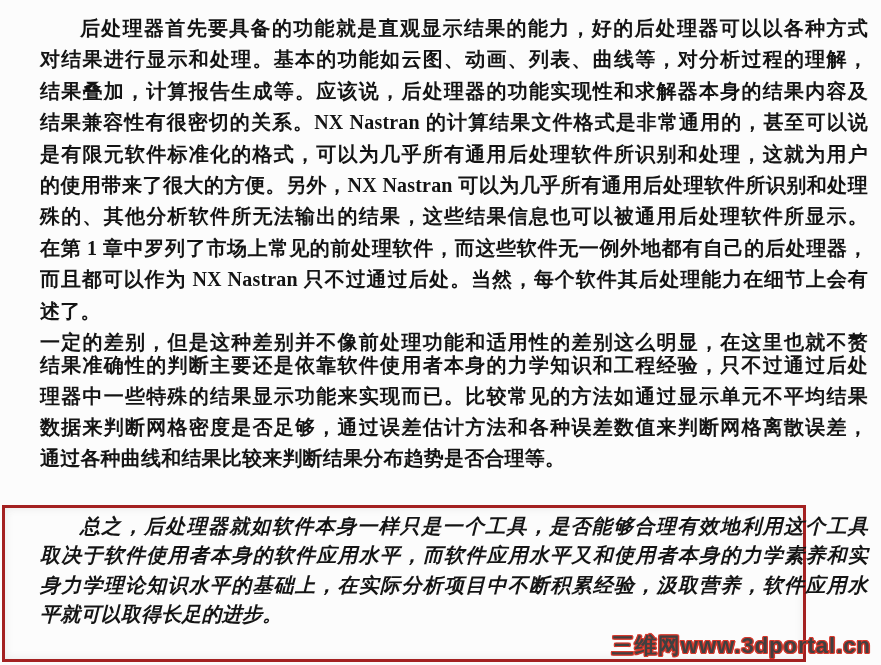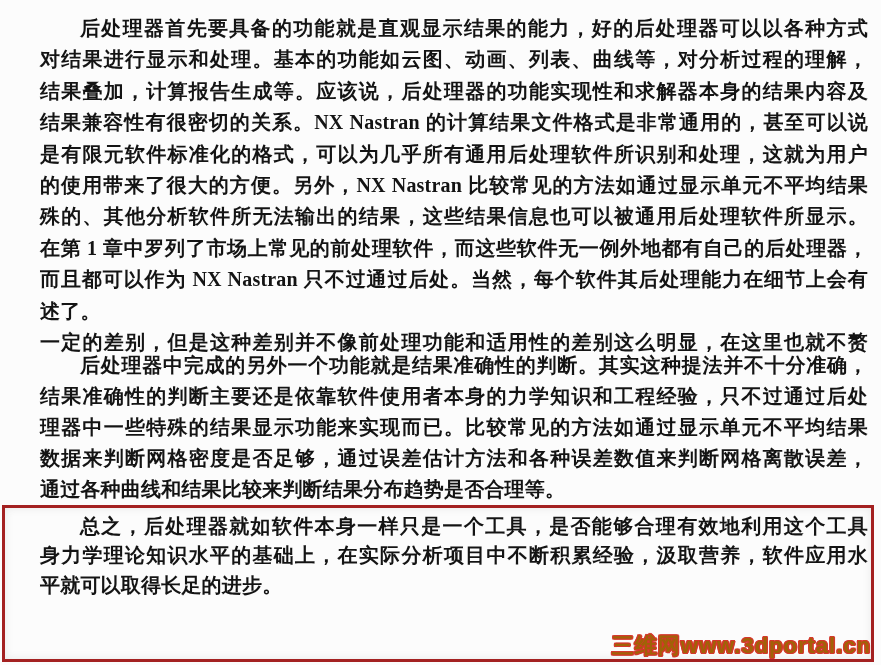--- a/index.html
+++ b/index.html
@@ -27,42 +27,43 @@
   .p2 { top: 350px; line-height: 31px; }
 
   .line { text-align: justify; text-align-last: justify; }
   .line.first { padding-left: 40px; }
   .line.plast { text-align-last: left; }
 
   .redbox {
     position: absolute;
     left: 2px;
     top: 505px;
-    width: 872px;
+    width: 804px;
     height: 157px;
     box-sizing: border-box;
     border: 3px solid var(--box-border, #a42121);
     background: transparent;
     box-shadow: inset 0 0 8px rgba(60,60,60,0.10);
+    font-style: italic;
   }
   .redbox .para.p3 {
     left: 35px;
     top: 4px;
     line-height: 29.4px;
   }
 
   .watermark {
     position: absolute;
     right: 10px;
     bottom: 4px;
     font-family: "Liberation Sans", sans-serif;
     font-size: 22px;
     font-weight: bold;
     letter-spacing: 1px;
-    color: #a16207;
+    color: #404040;
     text-shadow:
       -1.4px 0 0 var(--watermark-red, #d5382c),
        1.4px 0 0 var(--watermark-red, #d5382c),
        0 -1.4px 0 var(--watermark-red, #d5382c),
        0  1.4px 0 var(--watermark-red, #d5382c),
       -1px -1px 0 var(--watermark-red, #d5382c),
        1px -1px 0 var(--watermark-red, #d5382c),
       -1px  1px 0 var(--watermark-red, #d5382c),
        1px  1px 0 var(--watermark-red, #d5382c);
     white-space: nowrap;
@@ -72,39 +73,39 @@
 <body>
 
 <div class="page">
 
   <section class="para p1">
     <div class="line first">后处理器首先要具备的功能就是直观显示结果的能力，好的后处理器可以以各种方式</div>
     <div class="line">对结果进行显示和处理。基本的功能如云图、动画、列表、曲线等，对分析过程的理解，</div>
     <div class="line">结果叠加，计算报告生成等。应该说，后处理器的功能实现性和求解器本身的结果内容及</div>
     <div class="line">结果兼容性有很密切的关系。NX Nastran 的计算结果文件格式是非常通用的，甚至可以说</div>
     <div class="line">是有限元软件标准化的格式，可以为几乎所有通用后处理软件所识别和处理，这就为用户</div>
-    <div class="line">的使用带来了很大的方便。另外，NX Nastran 比较常见的方法如通过显示单元不平均结果</div>
+    <div class="line">的使用带来了很大的方便。另外，NX Nastran 可以为几乎所有通用后处理软件所识别和处理</div>
     <div class="line">殊的、其他分析软件所无法输出的结果，这些结果信息也可以被通用后处理软件所显示。</div>
     <div class="line">在第 1 章中罗列了市场上常见的前处理软件，而这些软件无一例外地都有自己的后处理器，</div>
     <div class="line">而且都可以作为 NX Nastran 只不过通过后处。当然，每个软件其后处理能力在细节上会有</div>
     <div class="line plast">述了。</div>
     <div class="line">一定的差别，但是这种差别并不像前处理功能和适用性的差别这么明显，在这里也就不赘</div>
   </section>
 
   <section class="para p2">
-    <div class="line first">后处理器中完成的另外一个功能就是结果准确性的判断。其实这种提法并不十分准确，</div>
     <div class="line">结果准确性的判断主要还是依靠软件使用者本身的力学知识和工程经验，只不过通过后处</div>
     <div class="line">理器中一些特殊的结果显示功能来实现而已。比较常见的方法如通过显示单元不平均结果</div>
     <div class="line">数据来判断网格密度是否足够，通过误差估计方法和各种误差数值来判断网格离散误差，</div>
     <div class="line plast">通过各种曲线和结果比较来判断结果分布趋势是否合理等。</div>
   </section>
 
   <div class="redbox">
     <section class="para p3">
       <div class="line first">总之，后处理器就如软件本身一样只是一个工具，是否能够合理有效地利用这个工具</div>
+      <div class="line">取决于软件使用者本身的软件应用水平，而软件应用水平又和使用者本身的力学素养和实</div>
       <div class="line">身力学理论知识水平的基础上，在实际分析项目中不断积累经验，汲取营养，软件应用水</div>
       <div class="line plast">平就可以取得长足的进步。</div>
     </section>
   </div>
 
   <div class="watermark">三维网www.3dportal.cn</div>
 
 </div>
 
 </body></html>

